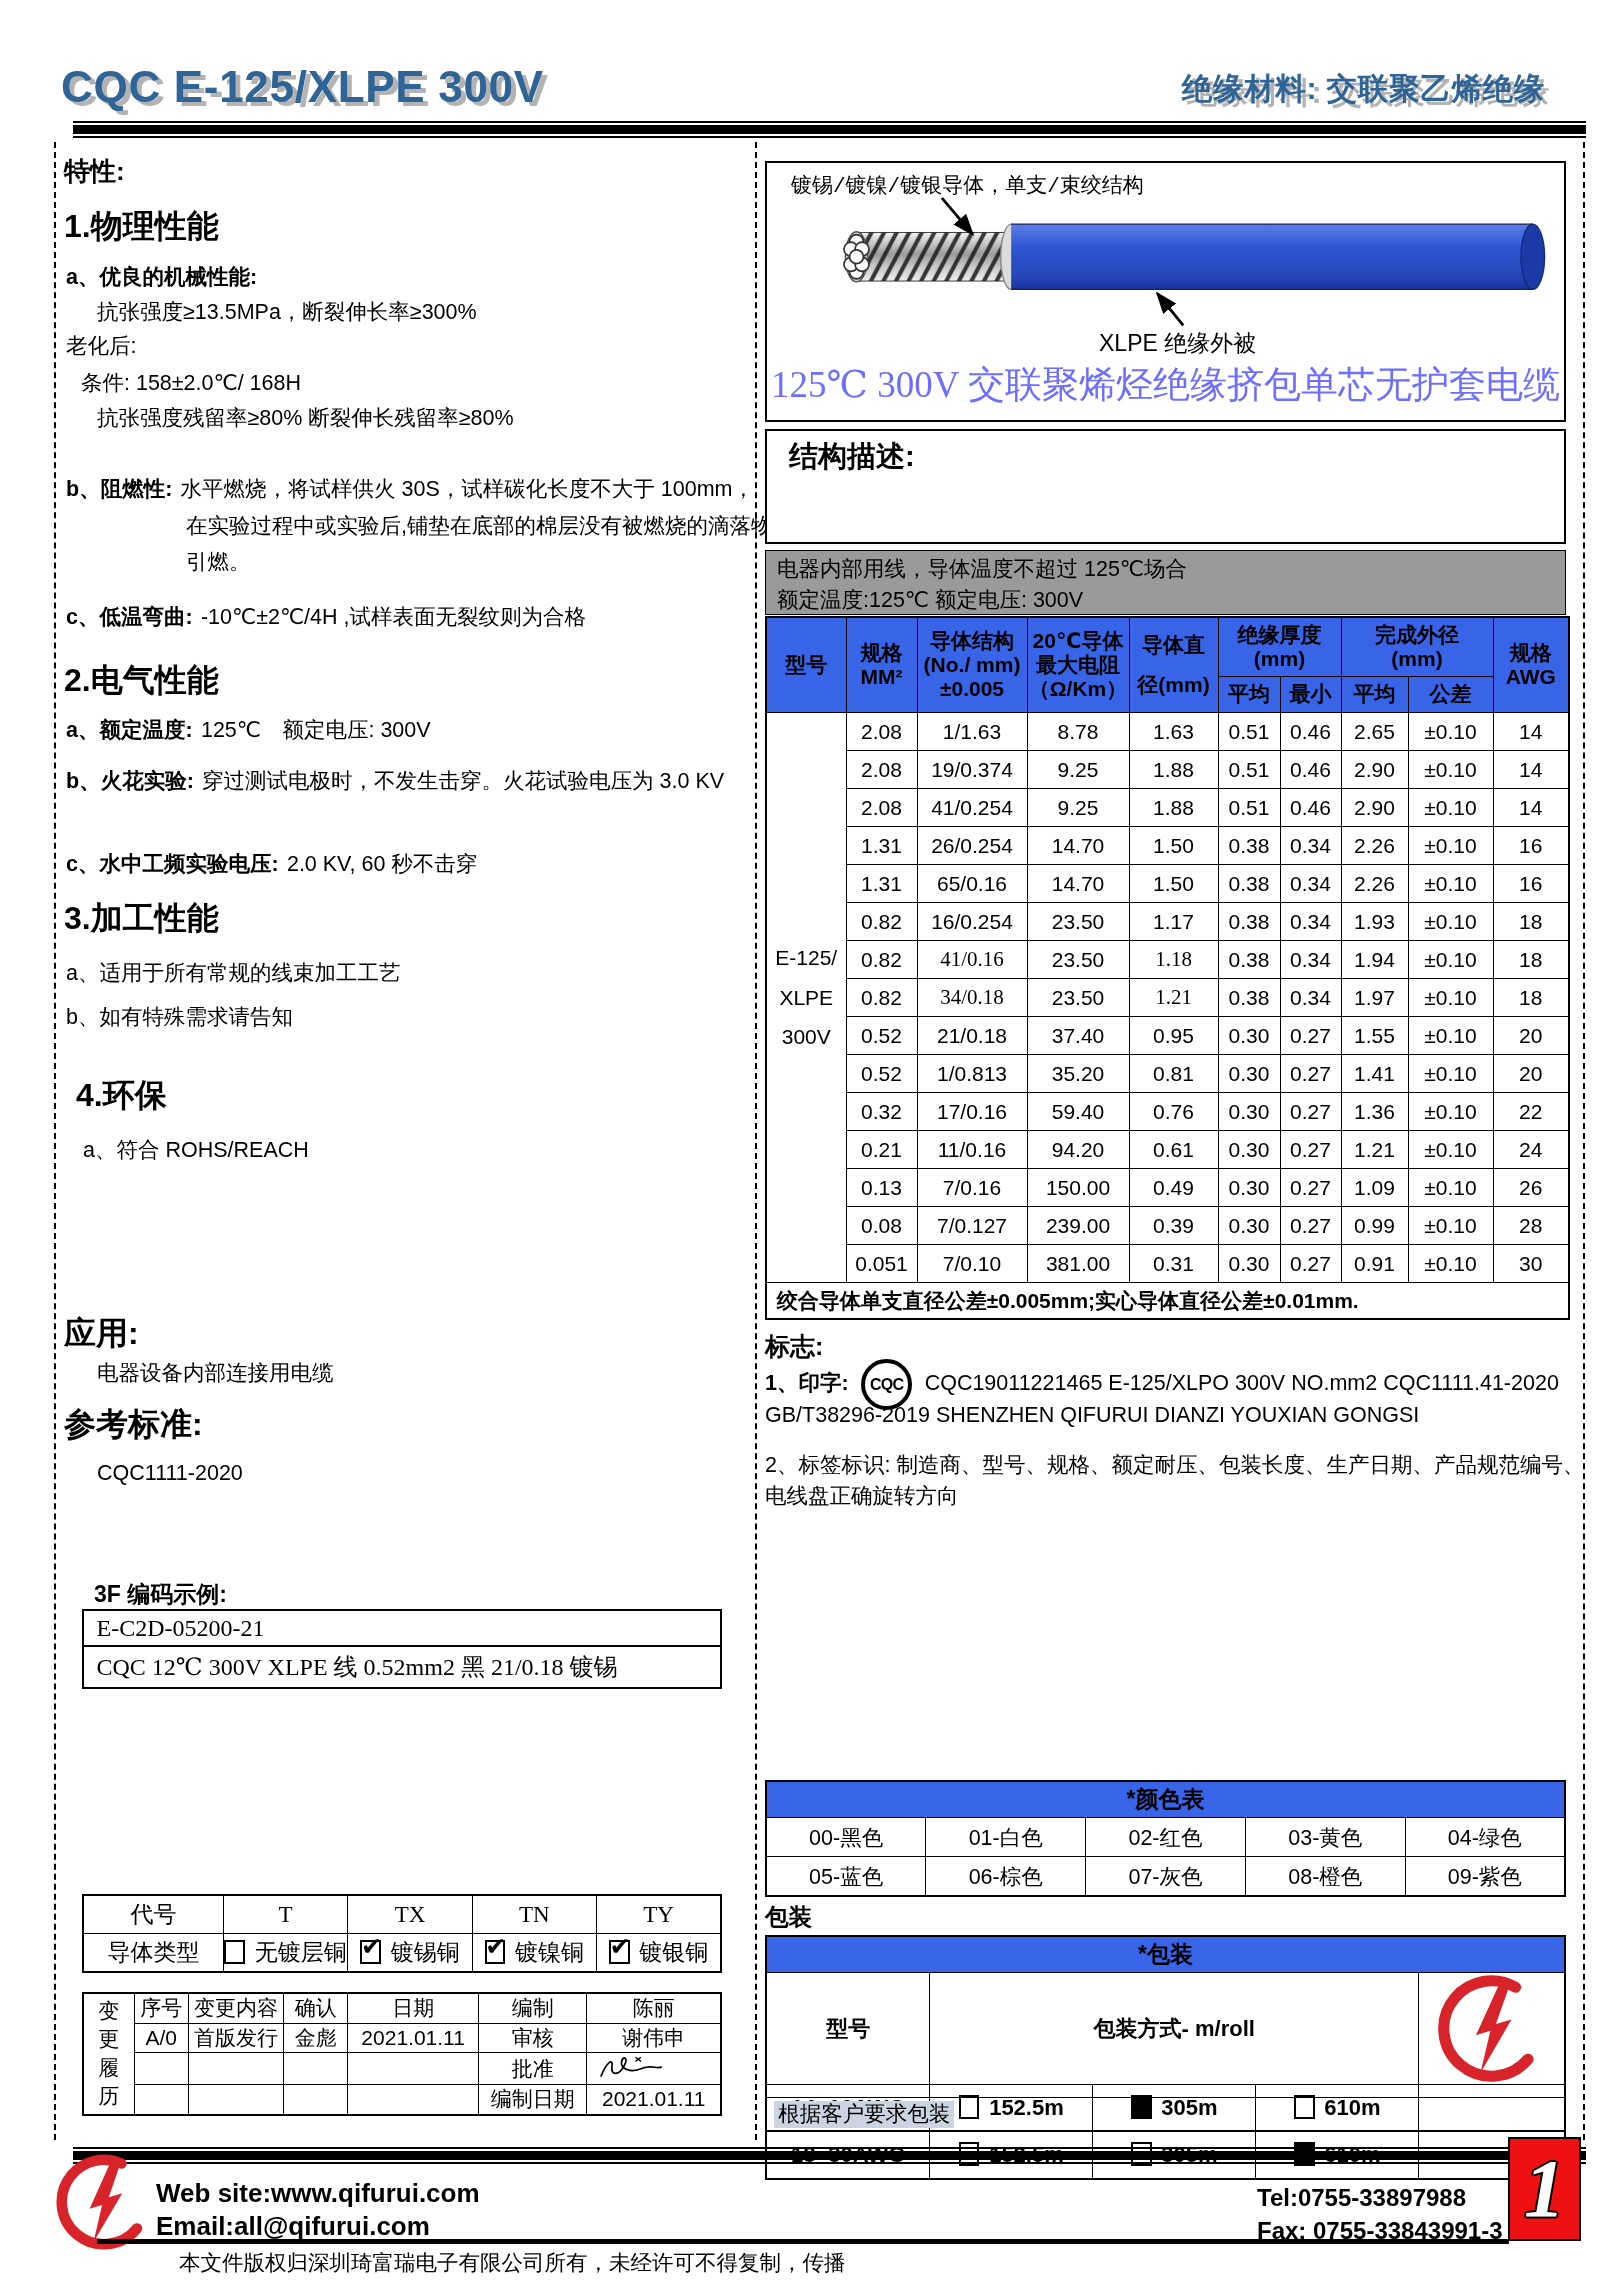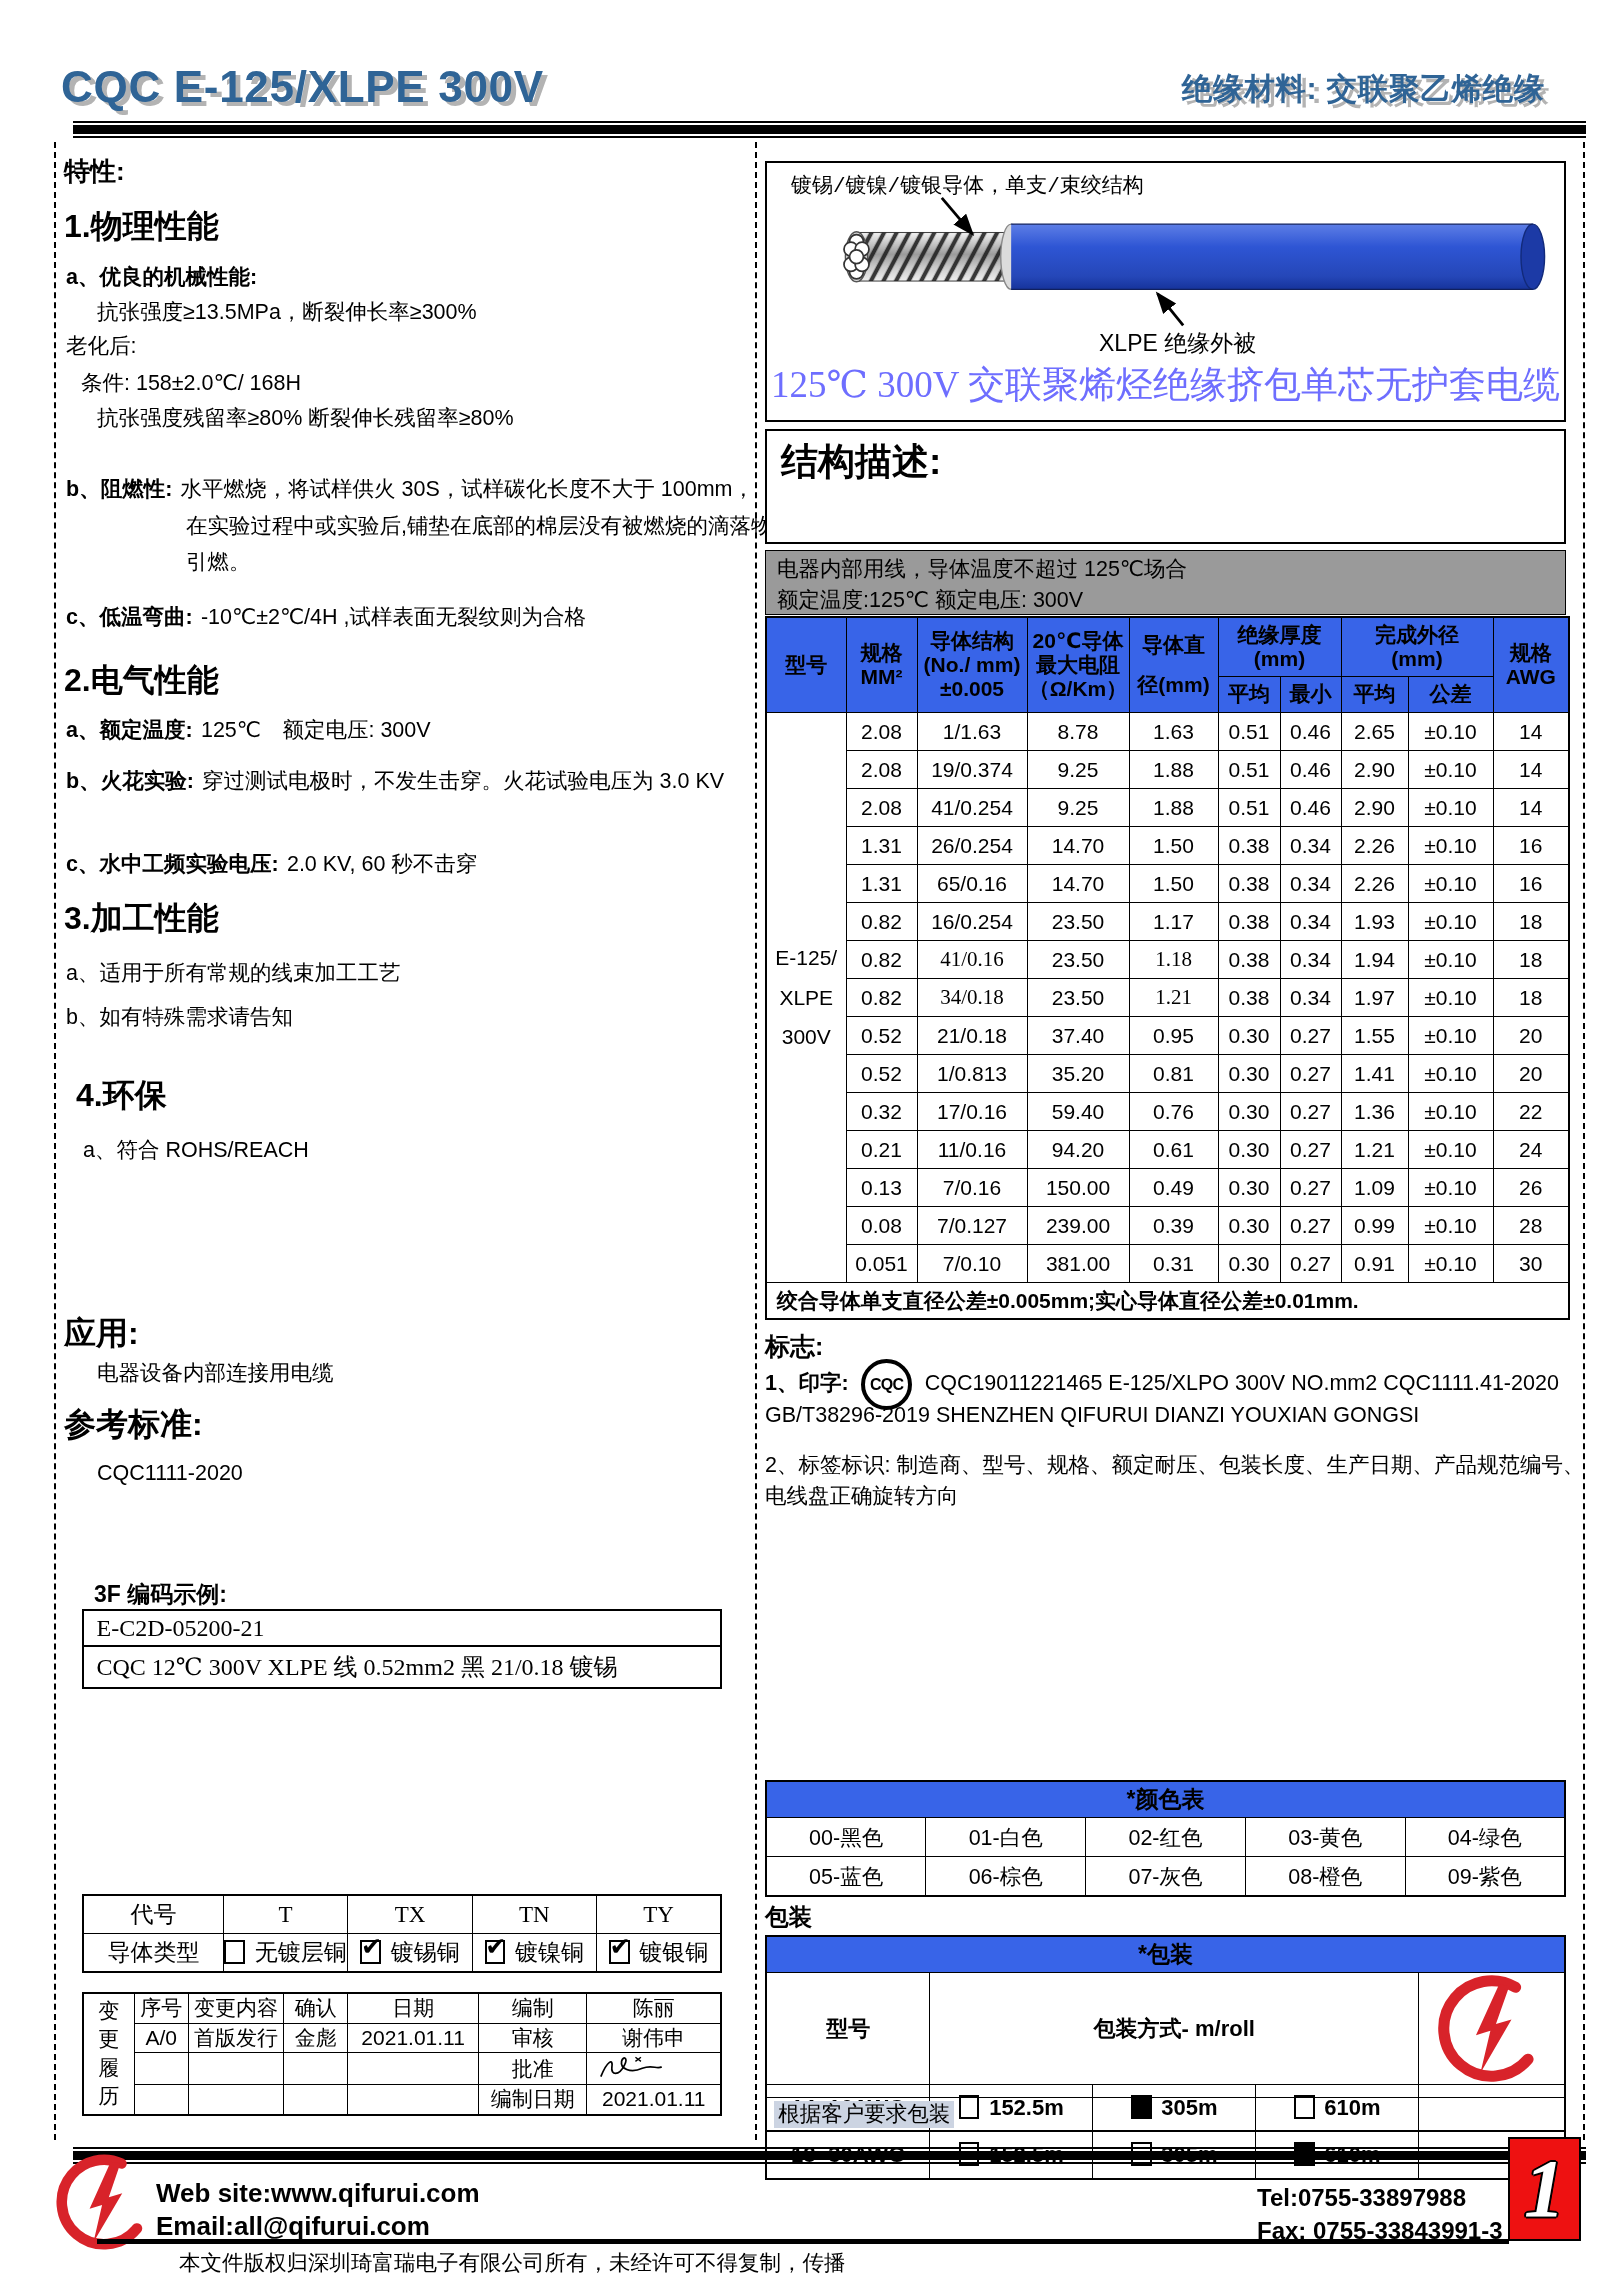--- a/index.html
+++ b/index.html
@@ -253,21 +253,21 @@
 
       <line x1="252" y1="50" x2="296" y2="102" stroke="#000" stroke-width="4" marker-end="url(#ah)"></line>
       <line x1="600" y1="234" x2="563" y2="188" stroke="#000" stroke-width="4" marker-end="url(#ah)"></line>
     </svg>
     <div class="abs" style="left:24px;top:8.3px;font-size:21px;font-family:Liberation Mono, monospace;">镀锡/镀镍/镀银导体，单支/束绞结构</div>
     <div class="abs" style="left:332px;top:165px;font-size:23px;">XLPE  绝缘外被</div>
     <div class="abs title-violet" style="left:0;top:197px;width:100%;text-align:center;font-size:37px;">125℃  300V 交联聚烯烃绝缘挤包单芯无护套电缆</div>
   </div>
 
   <div class="box" style="left:765px;top:429px;width:797px;height:111px;">
-    <div class="b" style="font-size:37px;padding:5.6px 0 0 14px;">结构描述:</div>
+    <div class="b" style="font-size:29px;padding:5.6px 0 0 14px;margin-left:8px;">结构描述:</div>
   </div>
 
   <div class="graybox" style="left:765px;top:550px;width:799px;height:63px;">
     <div class="t31" style="padding:5.6px 0 0 11px;">电器内部用线，导体温度不超过  125℃场合</div>
     <div class="t31" style="padding:5.6px 0 0 11px;">额定温度:125℃  额定电压:  300V</div>
   </div>
 
   <table class="spec">
     <colgroup>
       <col style="width:80px">

